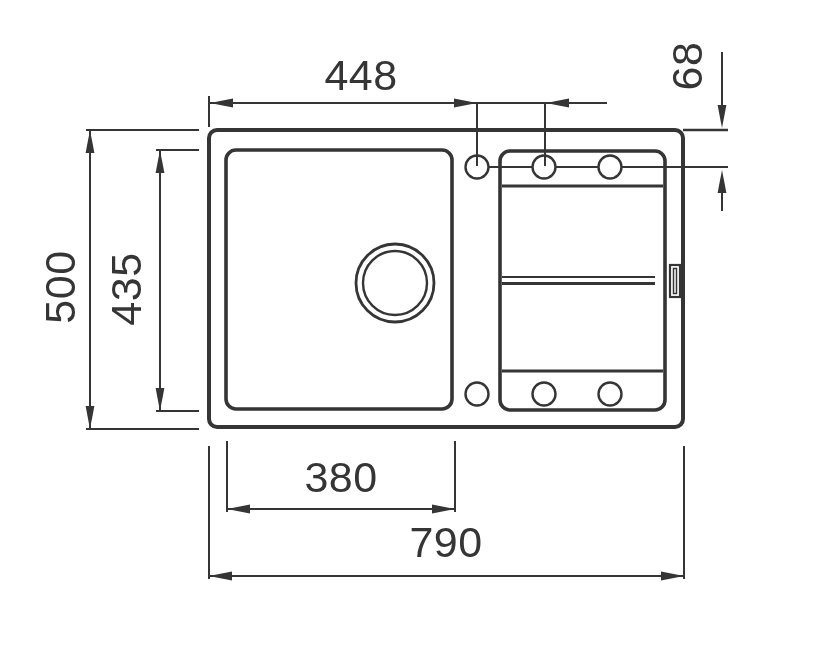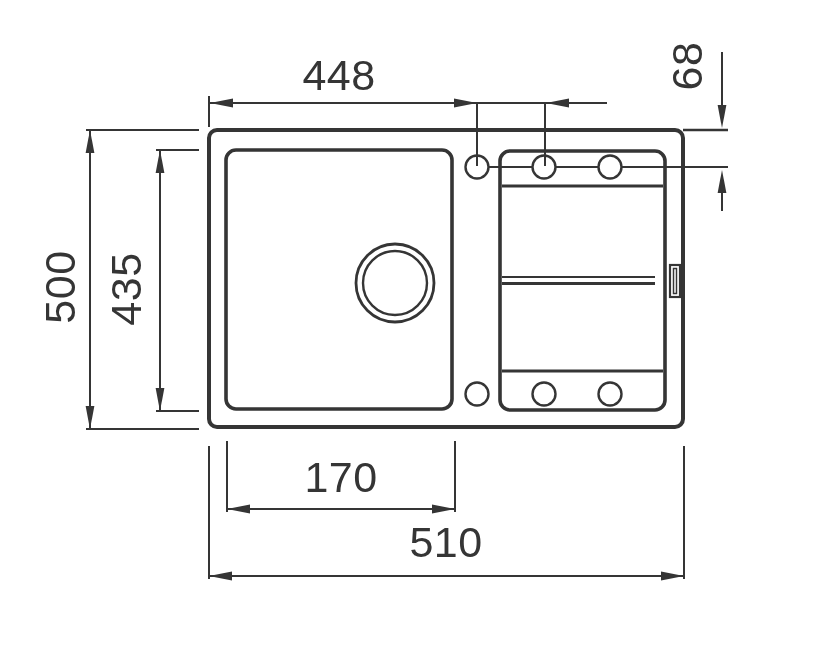--- a/index.html
+++ b/index.html
@@ -105,19 +105,19 @@
 
     <g stroke="#353535" stroke-width="2" fill="#353535">
       <line x1="209" y1="576" x2="684" y2="576"></line>
       <polygon points="209,576 232,571.6 232,580.4" stroke="none"></polygon>
       <polygon points="684,576 661,571.6 661,580.4" stroke="none"></polygon>
       <line x1="209" y1="446" x2="209" y2="579"></line>
       <line x1="684" y1="446" x2="684" y2="579"></line>
     </g>
   </svg>
 
-  <span class="dim-label" style="left:339px; top:75px">448</span>
+  <span class="dim-label" style="left:361px; top:75px">448</span>
   <span class="dim-label vert" style="left:687px; top:66px">68</span>
   <span class="dim-label vert" style="left:60px; top:287px">500</span>
   <span class="dim-label vert" style="left:126px; top:289px">435</span>
-  <span class="dim-label" style="left:341px; top:477px">170</span>
-  <span class="dim-label" style="left:446px; top:542px">510</span>
+  <span class="dim-label" style="left:341px; top:477px">380</span>
+  <span class="dim-label" style="left:446px; top:542px">790</span>
 </div>
 
 </body></html>

